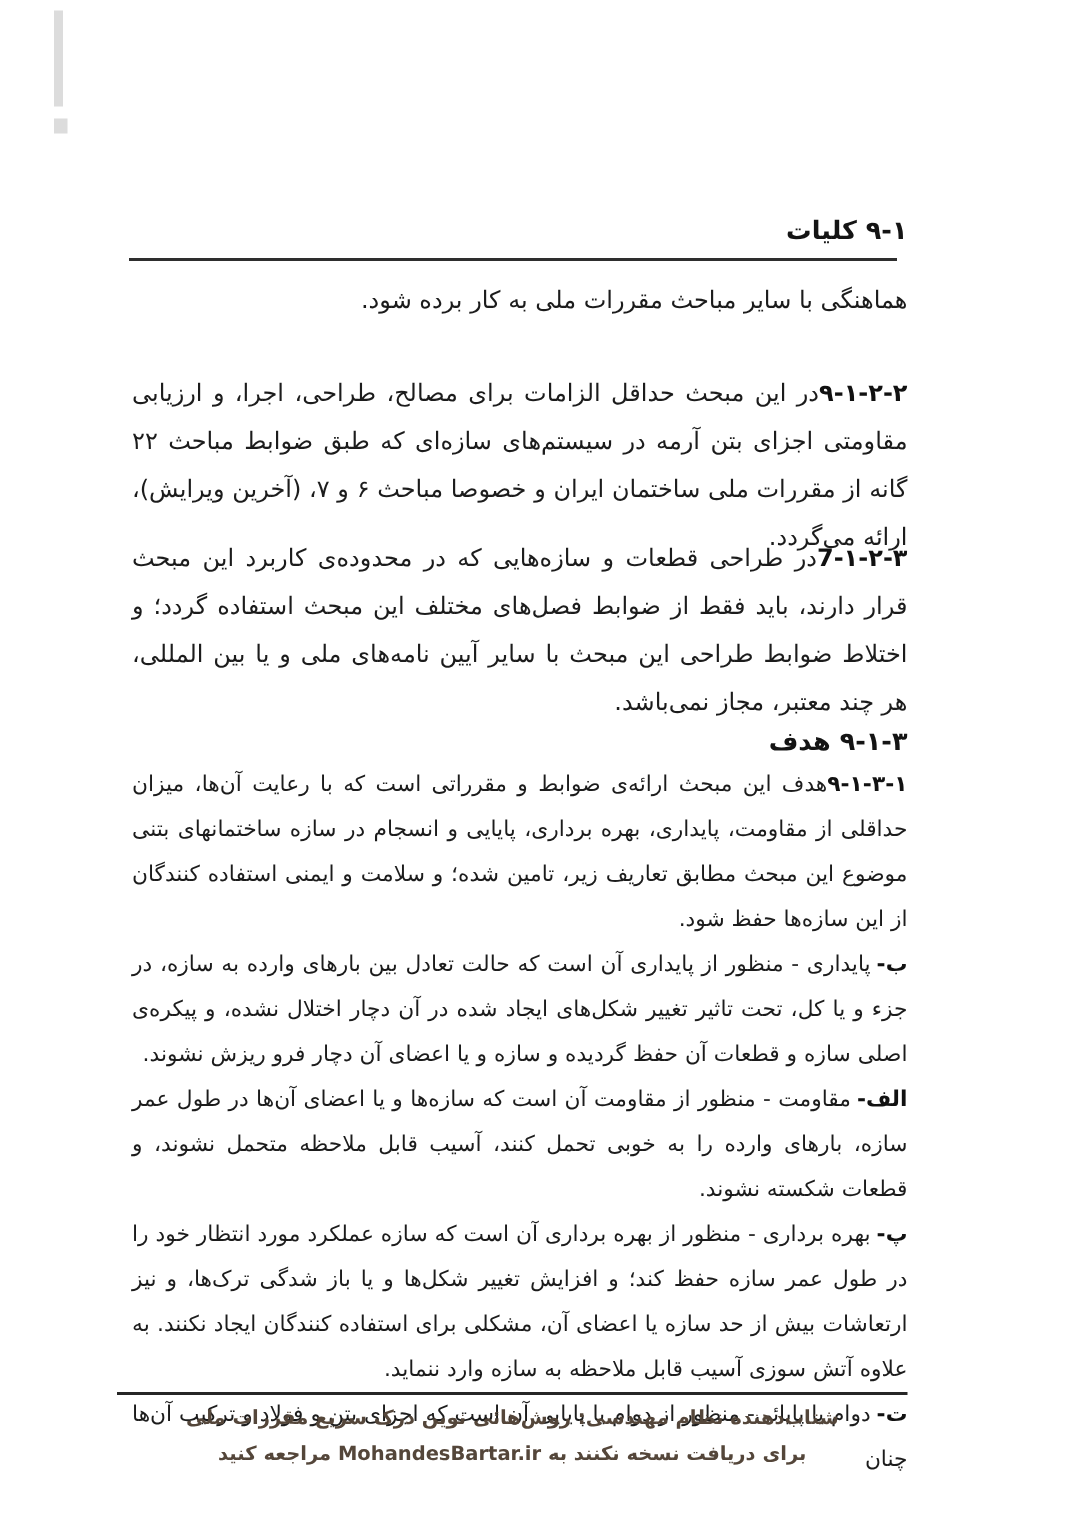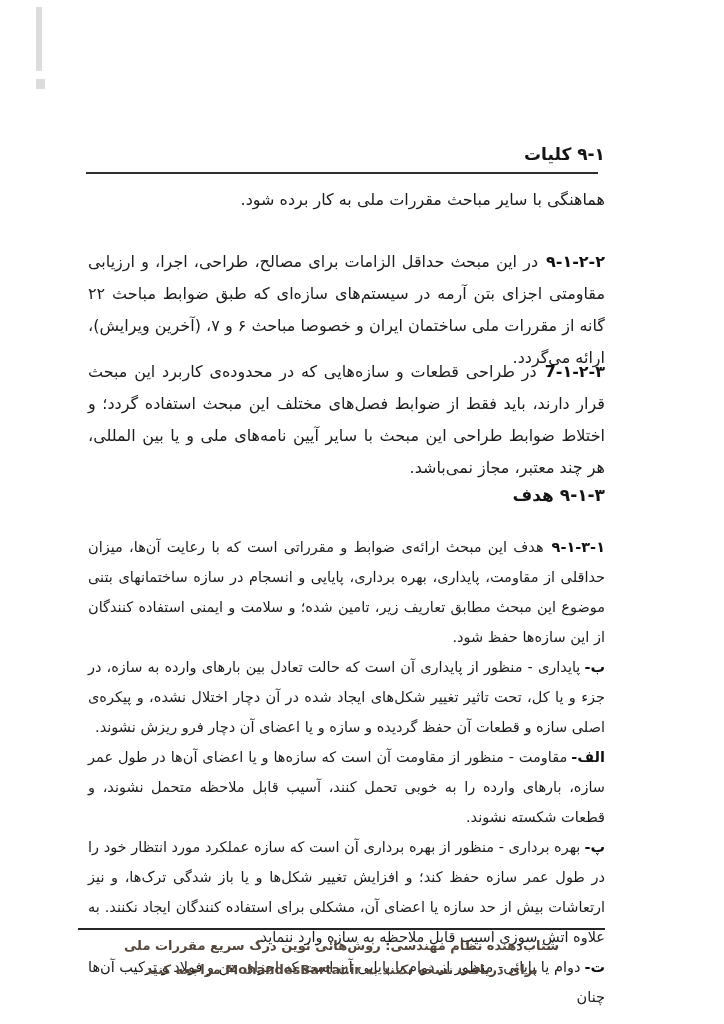--- a/index.html
+++ b/index.html
@@ -8,21 +8,21 @@
     font-family:"DejaVu Sans",sans-serif;color:#1c1c1c;overflow:hidden;
     direction:rtl;
     border-radius:26px;
   }
   .blk{position:absolute;left:88px;width:517px;direction:rtl;}
   h1.sec{margin:0;font-size:17px;font-weight:bold;color:#141414;line-height:24px;text-align:right;}
   .rule{position:absolute;height:2px;background:#2e2e2e;}
   p.body{margin:0;font-size:16px;line-height:32px;text-align:justify;text-justify:inter-word;color:#1c1c1c;}
   p.last-right{text-align:right;}
   .flow p{margin:0;font-size:14.5px;line-height:30px;text-align:justify;color:#1c1c1c;}
-  .pnum{font-weight:bold;margin-left:8px;color:#111;}
+  .pnum{font-weight:bold;margin-left:0;color:#111;}
   .dmark{font-weight:bold;margin-left:4px;color:#111;}
   .footer{
     position:absolute;left:78px;width:527px;text-align:center;
     font-size:13px;font-weight:bold;line-height:24px;color:#54463a;
   }
   .footer div{white-space:nowrap;text-align:center;}
   .artifact{position:absolute;background:#dcdcdc;}
 </style>
 </head>
 <body>
@@ -47,21 +47,21 @@
   </div>
 
   <div class="blk" style="top:356px;">
     <p class="body"><span class="pnum">7-۱-۲-۳</span><span>در طراحی قطعات و سازه‌هایی که در محدوده‌ی کاربرد این مبحث قرار دارند، باید فقط از ضوابط فصل‌های مختلف این مبحث استفاده گردد؛ و اختلاط ضوابط طراحی این مبحث با سایر آیین نامه‌های ملی و یا بین المللی، هر چند معتبر، مجاز نمی‌باشد.</span></p>
   </div>
 
   <div class="blk" style="top:483px;">
     <h1 class="sec">۹-۱-۳ هدف</h1>
   </div>
 
-  <div class="blk flow" style="top:532px;">
+  <div class="blk flow" style="top:508px;">
     <p><span class="pnum">۹-۱-۳-۱</span><span>هدف این مبحث ارائه‌ی ضوابط و مقرراتی است که با رعایت آن‌ها، میزان حداقلی از مقاومت، پایداری، بهره برداری، پایایی و انسجام در سازه ساختمانهای بتنی موضوع این مبحث مطابق تعاریف زیر، تامین شده؛ و سلامت و ایمنی استفاده کنندگان از این سازه‌ها حفظ شود.</span></p>
     <p><span class="dmark">ب-</span><span>پایداری - منظور از پایداری آن است که حالت تعادل بین بارهای وارده به سازه، در جزء و یا کل، تحت تاثیر تغییر شکل‌های ایجاد شده در آن دچار اختلال نشده، و پیکره‌ی اصلی سازه و قطعات آن حفظ گردیده و سازه و یا اعضای آن دچار فرو ریزش نشوند.</span></p>
     <p><span class="dmark">الف-</span><span>مقاومت - منظور از مقاومت آن است که سازه‌ها و یا اعضای آن‌ها در طول عمر سازه، بارهای وارده را به خوبی تحمل کنند، آسیب قابل ملاحظه متحمل نشوند، و قطعات شکسته نشوند.</span></p>
     <p><span class="dmark">پ-</span><span>بهره برداری - منظور از بهره برداری آن است که سازه عملکرد مورد انتظار خود را در طول عمر سازه حفظ کند؛ و افزایش تغییر شکل‌ها و یا باز شدگی ترک‌ها، و نیز ارتعاشات بیش از حد سازه یا اعضای آن، مشکلی برای استفاده کنندگان ایجاد نکنند. به علاوه آتش سوزی آسیب قابل ملاحظه به سازه وارد ننماید.</span></p>
     <p><span class="dmark">ت-</span><span>دوام یا پایائی- منظور از دوام یا پایایی آن است که اجزای بتن و فولاد و ترکیب آن‌ها چنان</span></p>
   </div>
 
   <div class="rule" style="top:928px;left:78px;width:527px;background:#262626;"></div>
 
   <div class="footer" style="top: 934px; color: rgb(84, 70, 58);">

